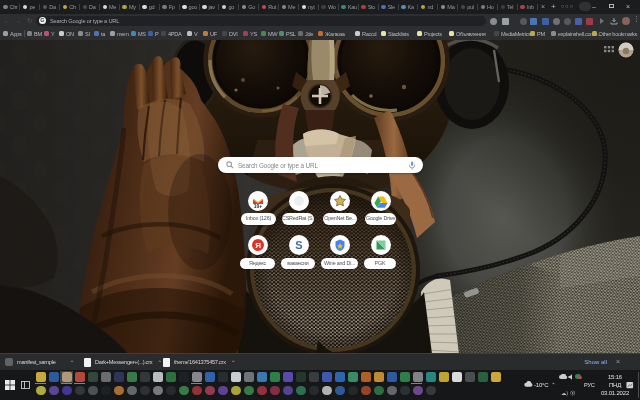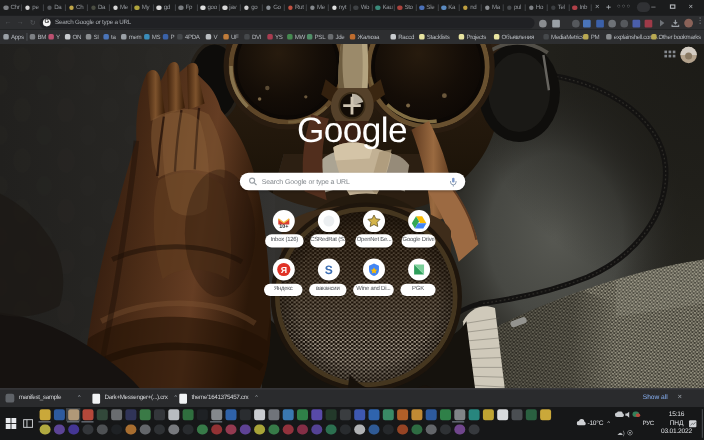--- a/index.html
+++ b/index.html
@@ -533,21 +533,20 @@
           <rect x="607.8" y="6" width="2.4" height="2.4"></rect>
           <rect x="611.6" y="6" width="2.4" height="2.4"></rect>
           <rect x="604" y="9.8" width="2.4" height="2.4"></rect>
           <rect x="607.8" y="9.8" width="2.4" height="2.4"></rect>
           <rect x="611.6" y="9.8" width="2.4" height="2.4"></rect>
         </g>
   <circle cx="626" cy="10" r="7.5" fill="#b3a28c"></circle>
   <path d="M618.5 10 a7.5 7.5 0 0 1 15 0 z" fill="#d8d4cc" opacity="0.85"></path>
   <circle cx="626" cy="11" r="3.2" fill="#8a7a64"></circle>
   </svg>
-  <div id="glogo">Google</div>
   <div id="sbar">
     <svg class="mag" width="8" height="8" viewBox="0 0 8 8">
           <circle cx="3.2" cy="3.2" r="2.3" fill="none" stroke="#9aa0a6" stroke-width="1.1"></circle>
           <line x1="5" y1="5" x2="7.2" y2="7.2" stroke="#9aa0a6" stroke-width="1.1"></line>
         </svg>
     <div class="stxt">Search Google or type a URL</div>
     <svg class="mic" width="8" height="9" viewBox="0 0 8 9">
           <rect x="3" y="0.5" width="2.2" height="4.4" rx="1.1" fill="#7b97c9"></rect>
           <path d="M1.6 3.6 v0.9 a2.5 2.5 0 0 0 5 0 v-0.9" fill="none" stroke="#8a9aae" stroke-width="0.9"></path>
           <line x1="4.1" y1="7.3" x2="4.1" y2="8.6" stroke="#8a9aae" stroke-width="0.9"></line>

